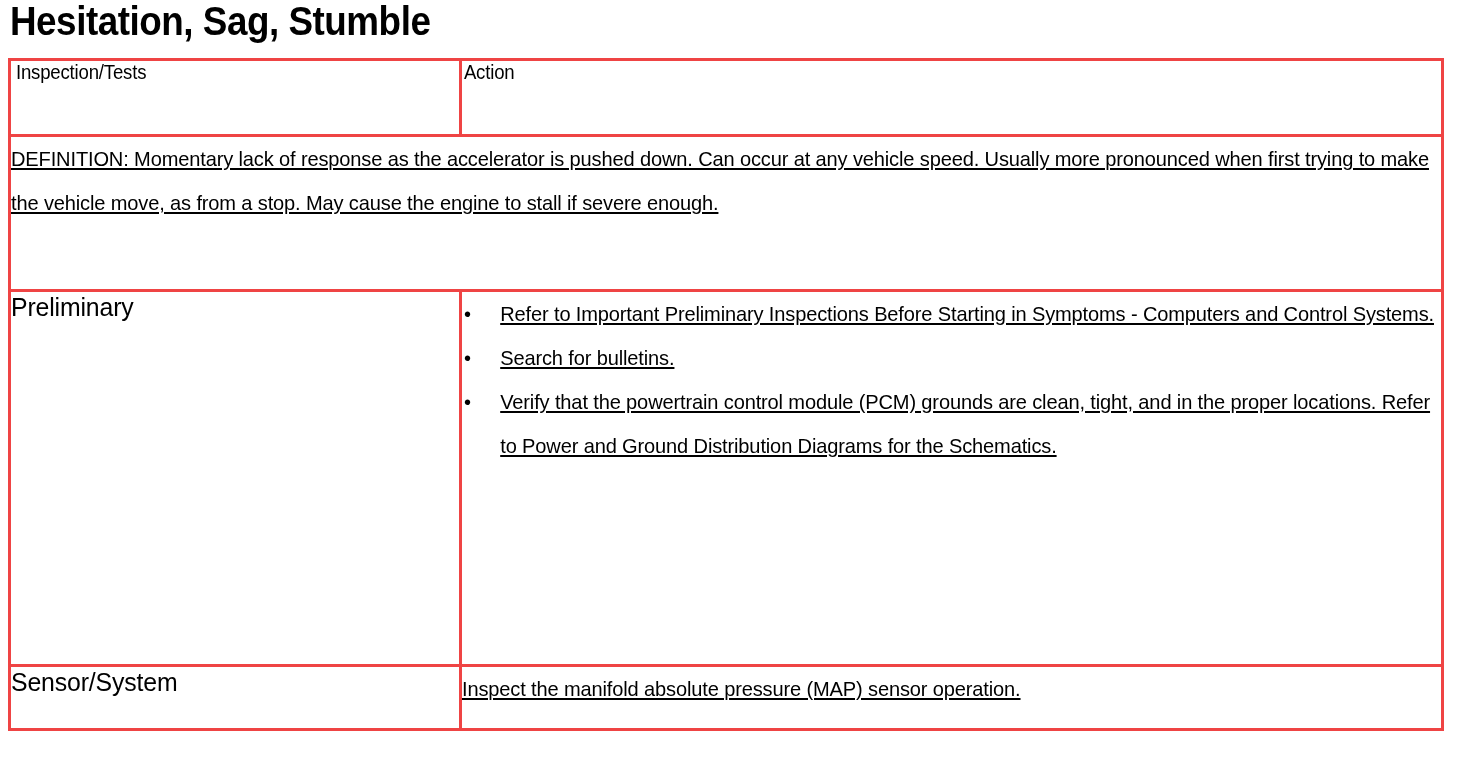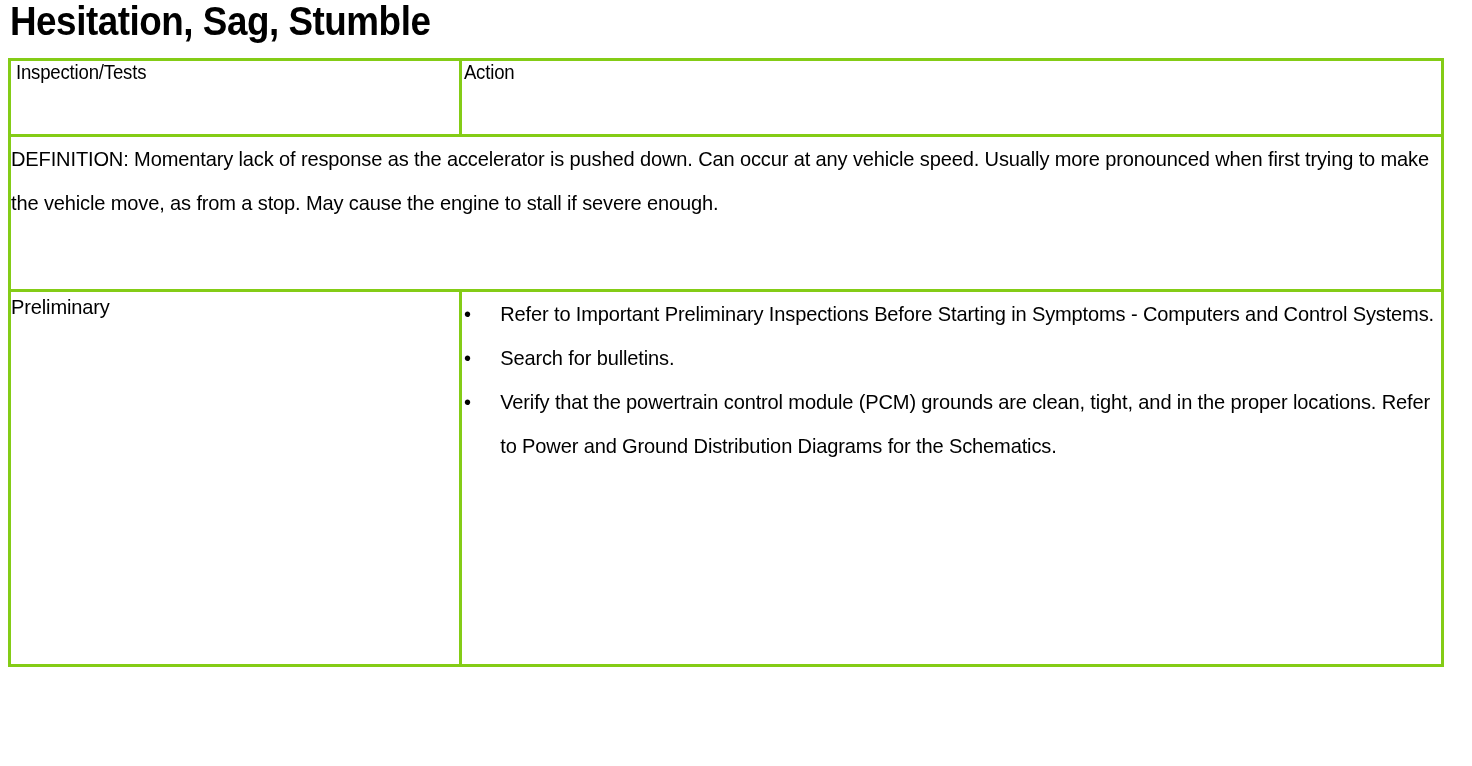--- a/index.html
+++ b/index.html
@@ -40,25 +40,26 @@
   .sym-table {
     position: absolute;
     left: 8px;
     top: 58px;
     width: 1433px;
     border-collapse: collapse;
     table-layout: fixed;
   }
   .sym-table td,
   .sym-table th {
-    border: 3px solid #84cc16;
+    border: 3px solid #ef4444;
     padding: 0;
     vertical-align: top;
     text-align: left;
     font-weight: normal;
+    text-decoration: underline;
   }
 
   .col-left  { width: 451px; }
   .col-right { width: 982px; }
 
   
   .hdr-cell {
     height: 73px;
     text-align: center;
     vertical-align: middle;
@@ -83,21 +84,21 @@
   .def-cell .txt {
     display: block;
     transform: scaleX(0.955);
     transform-origin: left top;
     width: 104.7%;
   }
 
   
   .lbl-cell {
     padding: 18px 10px 10px 20px;
-    font-size: 21px;
+    font-size: 26px;
     line-height: 30px;
     letter-spacing: -0.15px;
   }
   .lbl-cell span {
     display: inline-block;
     transform: scaleX(0.955);
     transform-origin: left top;
   }
 
   .act-cell {
@@ -195,17 +196,25 @@
               <span class="li-text li-first">Search for bulletins.</span>
             </li>
             <li>
               <span class="bullet-dot">•</span>
               <span class="li-text li-first">Verify that the powertrain control module (PCM) grounds are clean, tight, and in the proper locations. Refer to Power and Ground Distribution Diagrams for the Schematics.</span>
             </li>
           </ul>
         </td>
       </tr>
 
+      <tr class="row-sensor">
+        <td class="lbl-cell">
+          <span>Sensor/System</span>
+        </td>
+        <td class="act-cell">
+          <span class="plain">Inspect the manifold absolute pressure (MAP) sensor operation.</span>
+        </td>
+      </tr>
 
     </tbody>
   </table>
 
 </div>
 
 </body></html>

